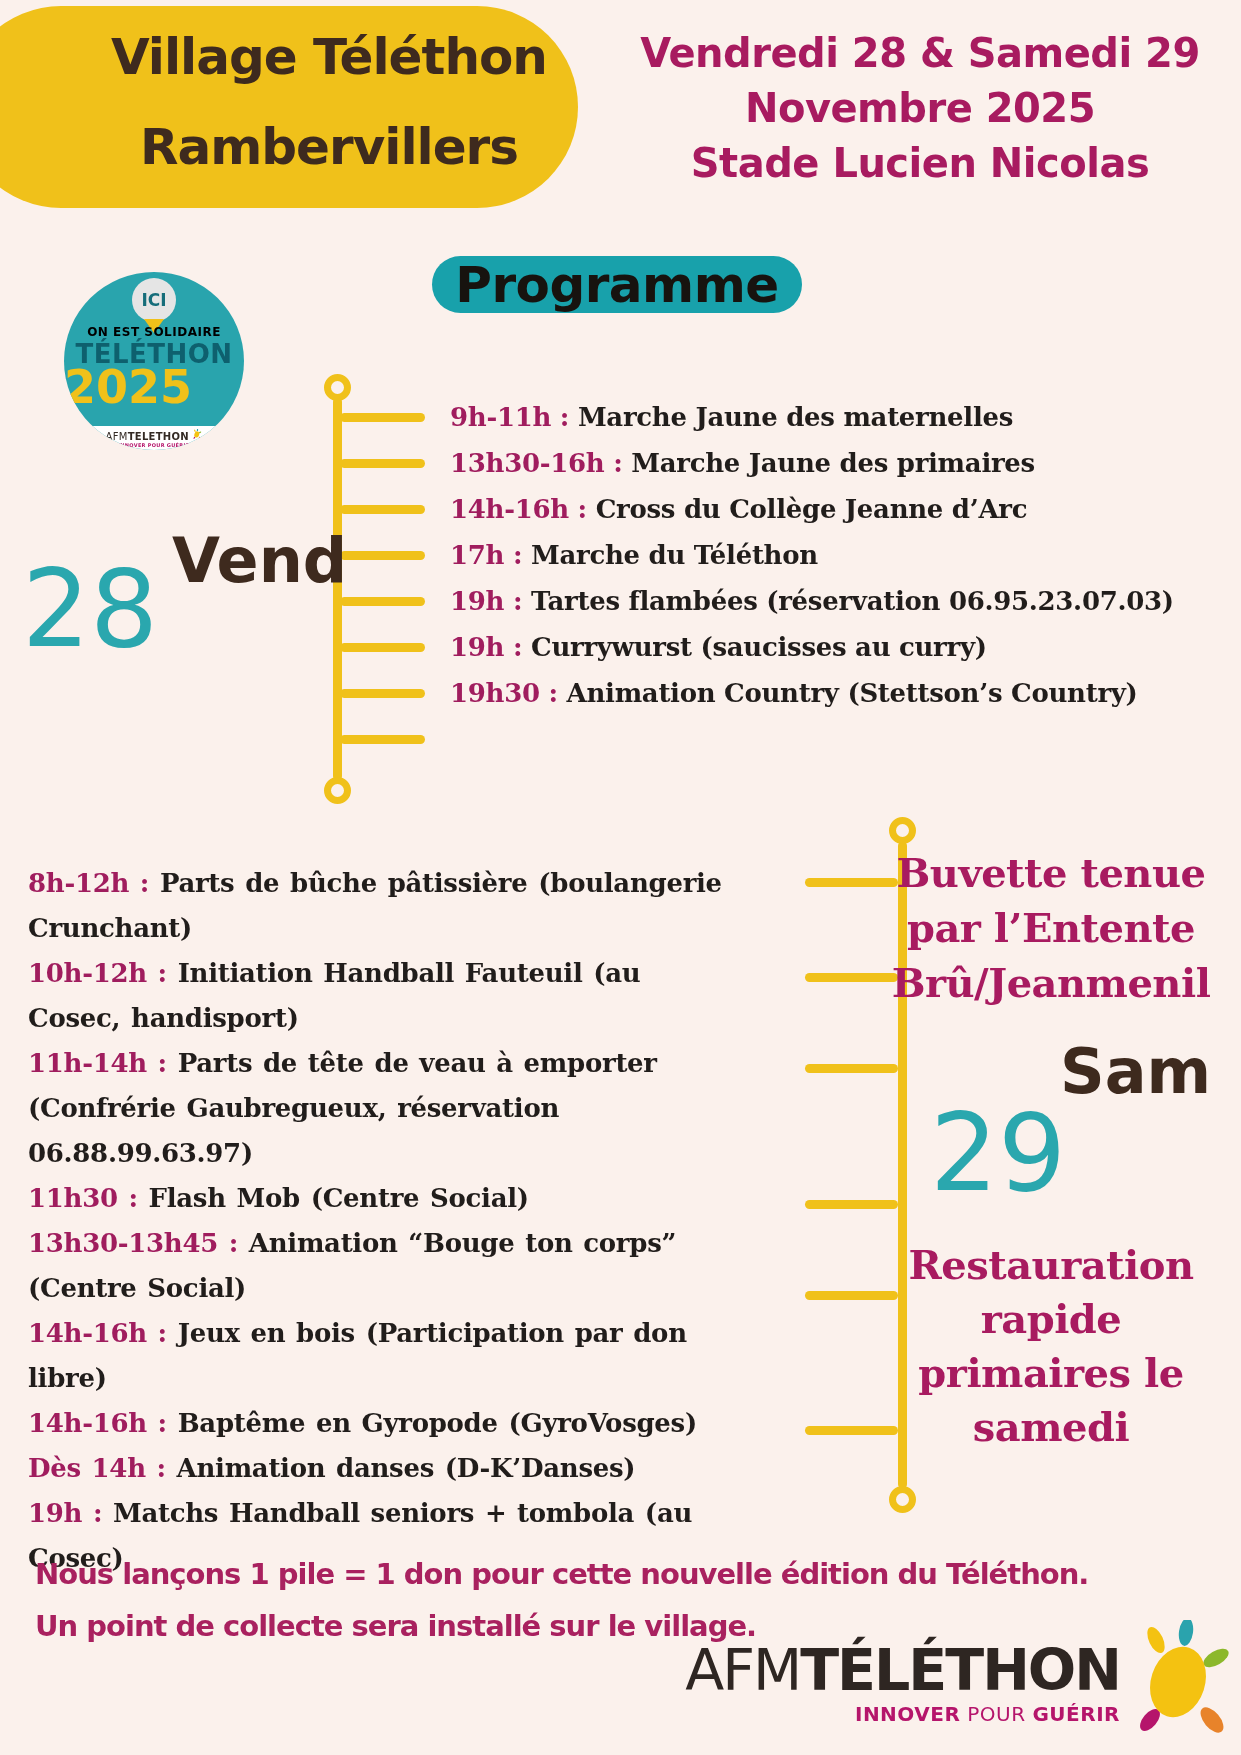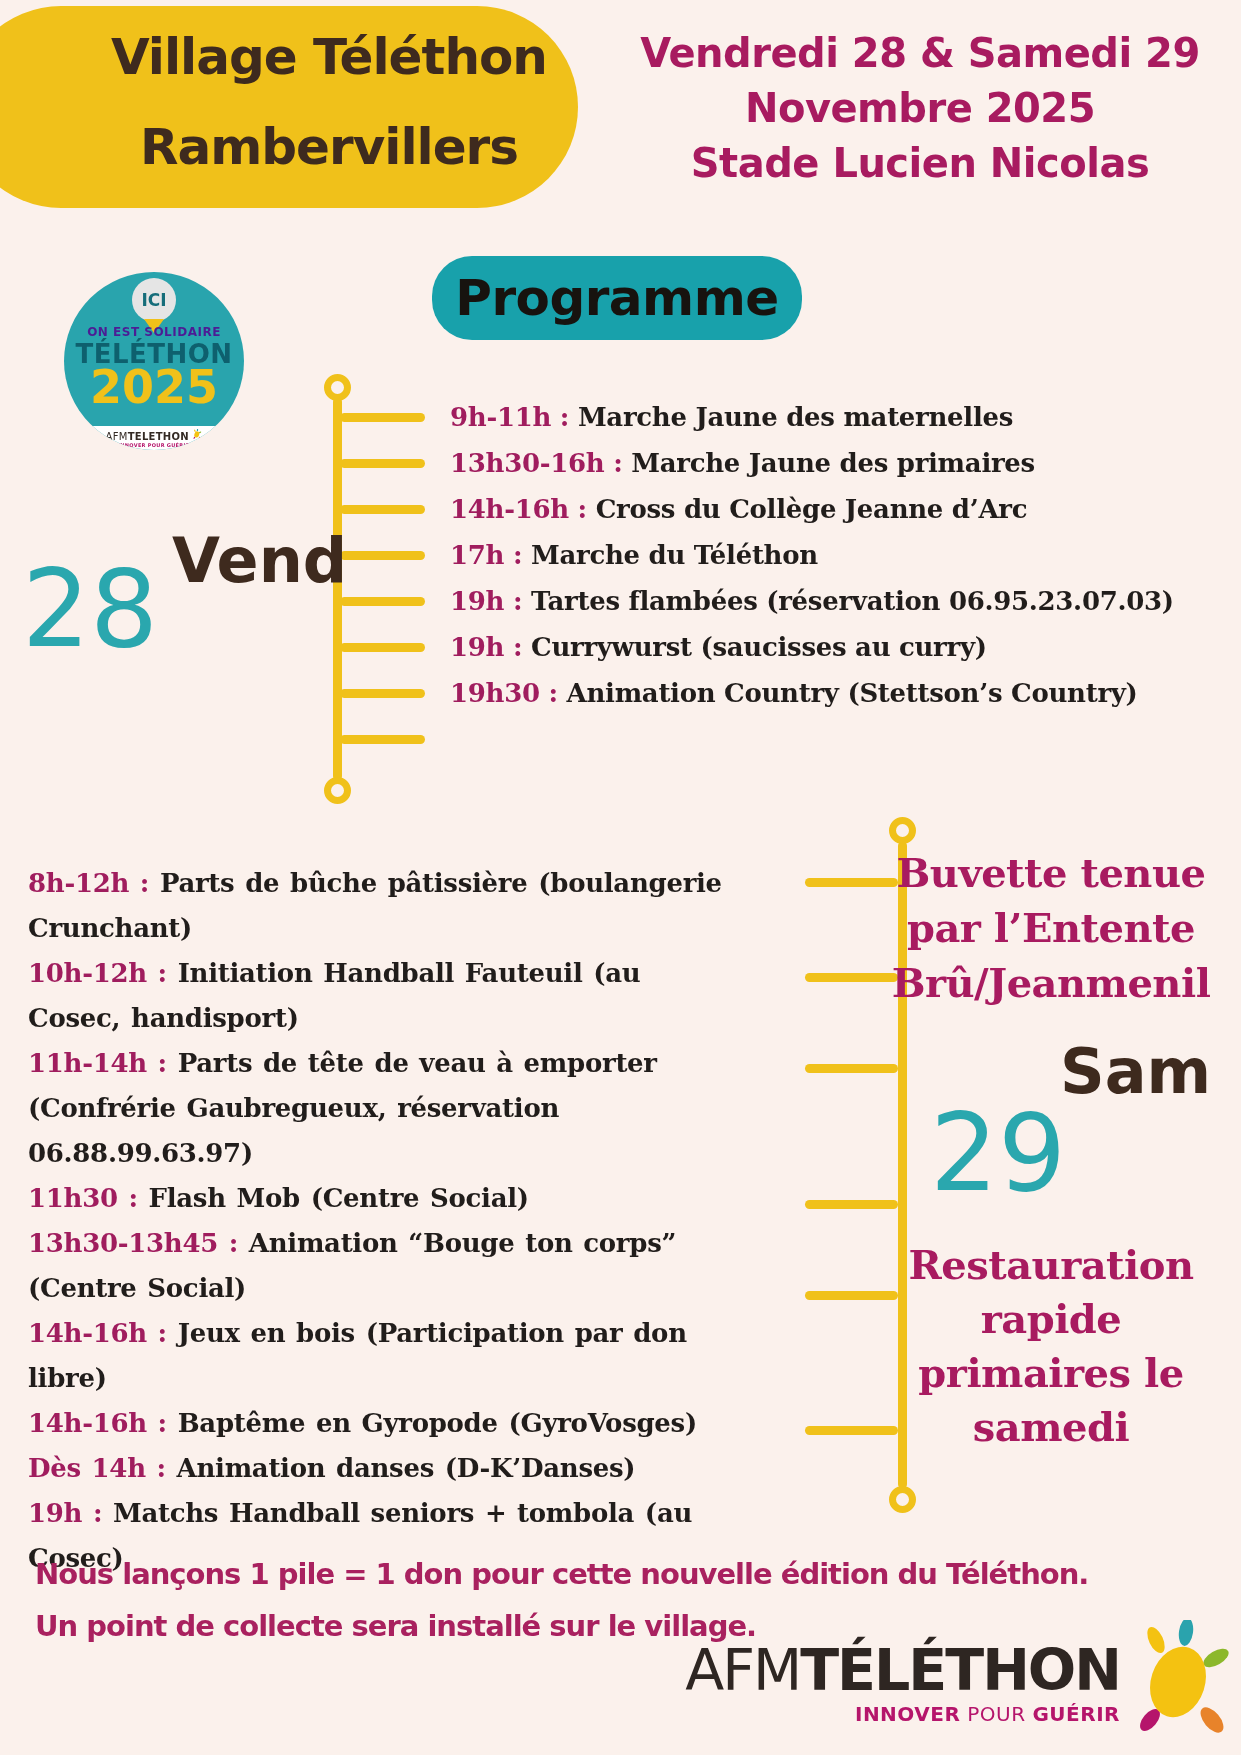--- a/index.html
+++ b/index.html
@@ -18,32 +18,32 @@
   
   .badge{position:absolute;left:64px;top:272px;width:180px;height:178px;border-radius:50%;
     background:#29a4ad;overflow:hidden;}
   .pin-circle{position:absolute;left:68px;top:6px;width:44px;height:44px;border-radius:50%;
     background:#e5e5e5;display:flex;align-items:center;justify-content:center;
     color:#156d7a;font-size:17px;font-weight:800;}
   .pin-tail{position:absolute;left:80px;top:47px;width:0;height:0;
     border-left:10px solid transparent;border-right:10px solid transparent;
     border-top:14px solid #f0c11a;}
   .badge-line1{position:absolute;top:53px;left:0;width:100%;text-align:center;
-    font-size:12px;font-weight:700;color:#4c1d95;letter-spacing:0.5px;}
+    font-size:12px;font-weight:700;color:#000000;letter-spacing:0.5px;}
   .badge-line2{position:absolute;top:67px;left:0;width:100%;text-align:center;
     font-size:26px;font-weight:800;color:#0e606e;letter-spacing:0.5px;}
-  .badge-year{position:absolute;top:90px;left:0;width:100%;text-align:center;
+  .badge-year{position:absolute;top:90px;left:0;width:100%;text-align:left;
     font-size:46px;font-weight:800;color:#f0c11a;line-height:1.1;}
   .badge-chord{position:absolute;left:-6px;right:-6px;top:154px;height:30px;background:#fff;
     text-align:center;}
   .badge-brand{font-size:10px;line-height:13px;padding-top:3px;color:#332a24;letter-spacing:0.3px;}
   .badge-brand .heavy{font-weight:800;}
   .badge-brand-tagline{font-size:5px;line-height:5px;color:#b5156b;font-weight:700;letter-spacing:0.3px;}
   
-  .pill{position:absolute;left:432px;top:256px;width:370px;height:84px;background:#18a1ab;
+  .pill{position:absolute;left:432px;top:256px;width:370px;height:57px;background:#18a1ab;
     border-radius:40px;display:flex;align-items:center;justify-content:center;
     color:#17130f;font-size:50px;font-weight:800;letter-spacing:-0.5px;}
   
   .vline{position:absolute;width:9px;background:#f0c11a;border-radius:4px;}
   #fri-line{left:333px;top:398px;height:382px;}
   #sat-line{left:898px;top:842px;height:646px;}
   .ring{position:absolute;width:27px;height:27px;border:7px solid #f0c11a;border-radius:50%;
     box-sizing:border-box;background:transparent;}
   #fri-ring-top{left:324px;top:374px;}
   #fri-ring-bottom{left:324px;top:777px;}

